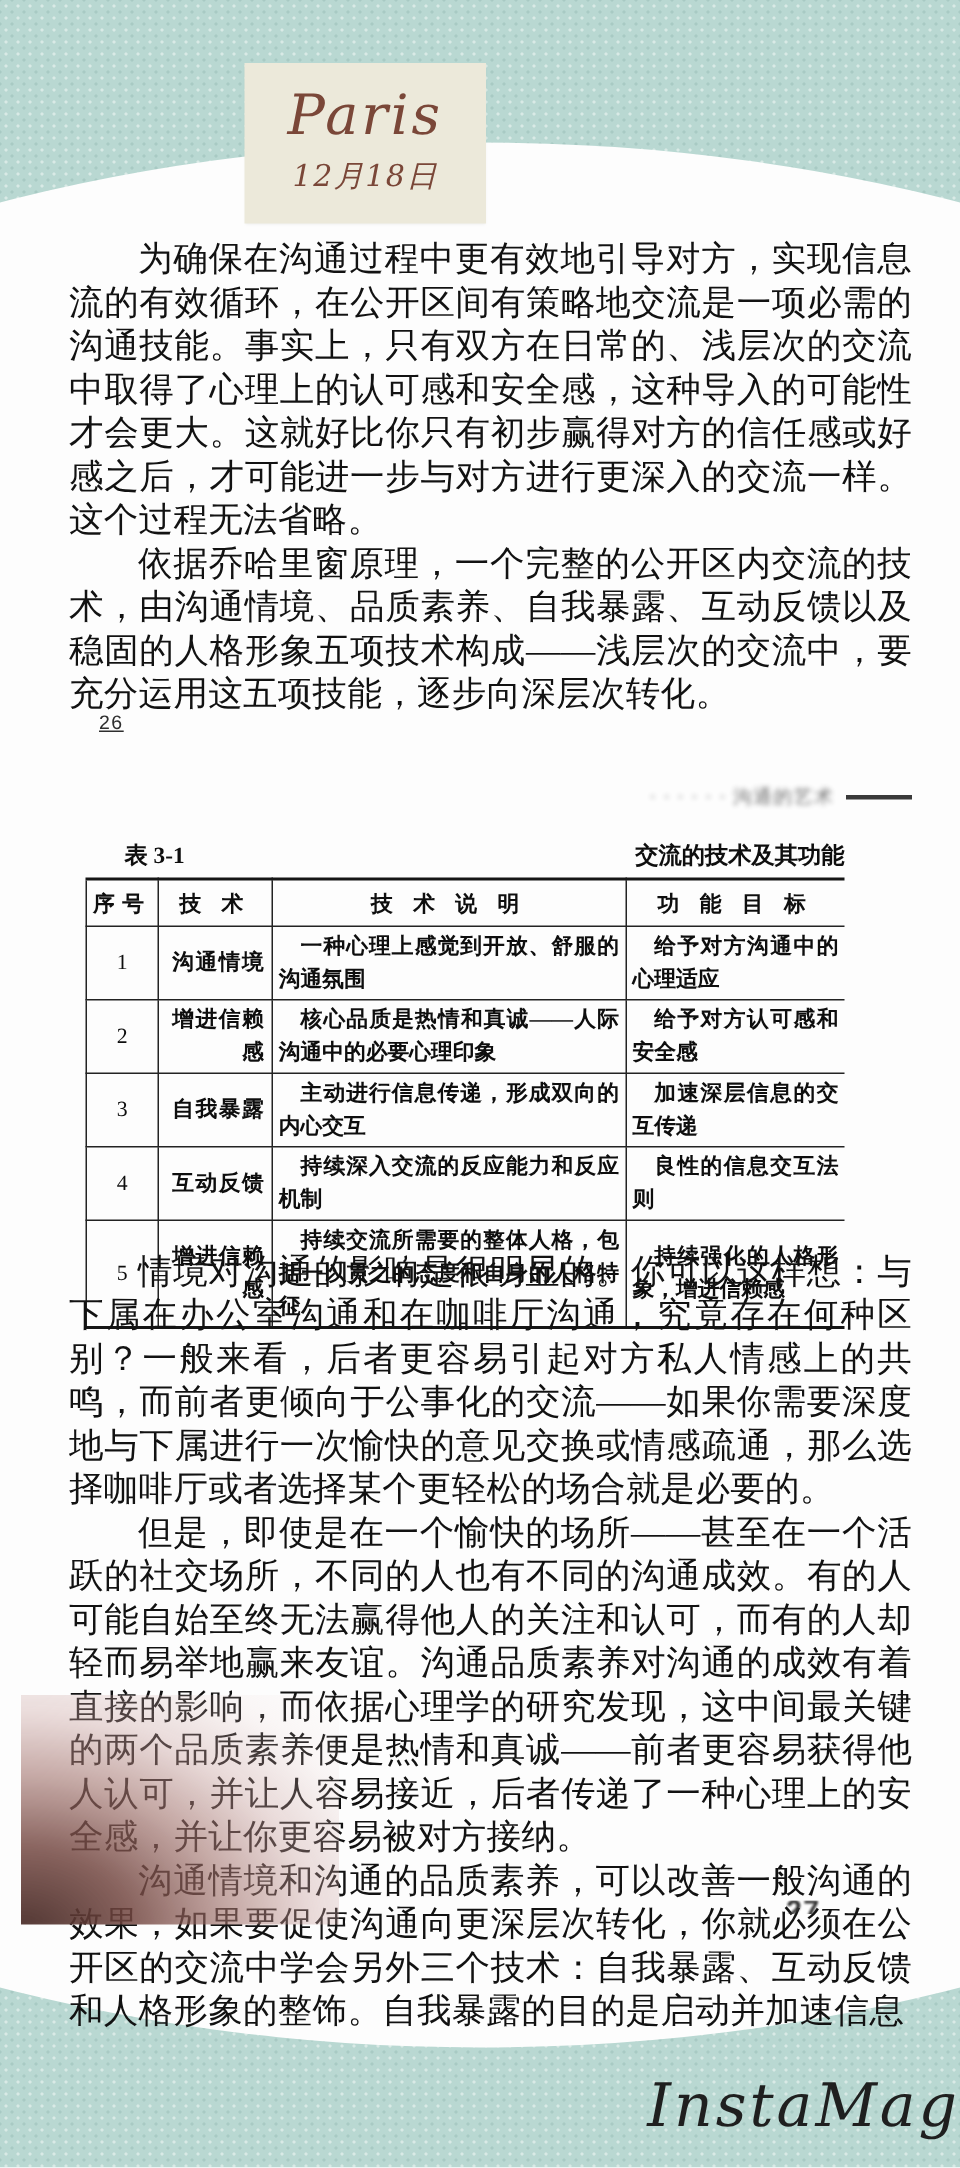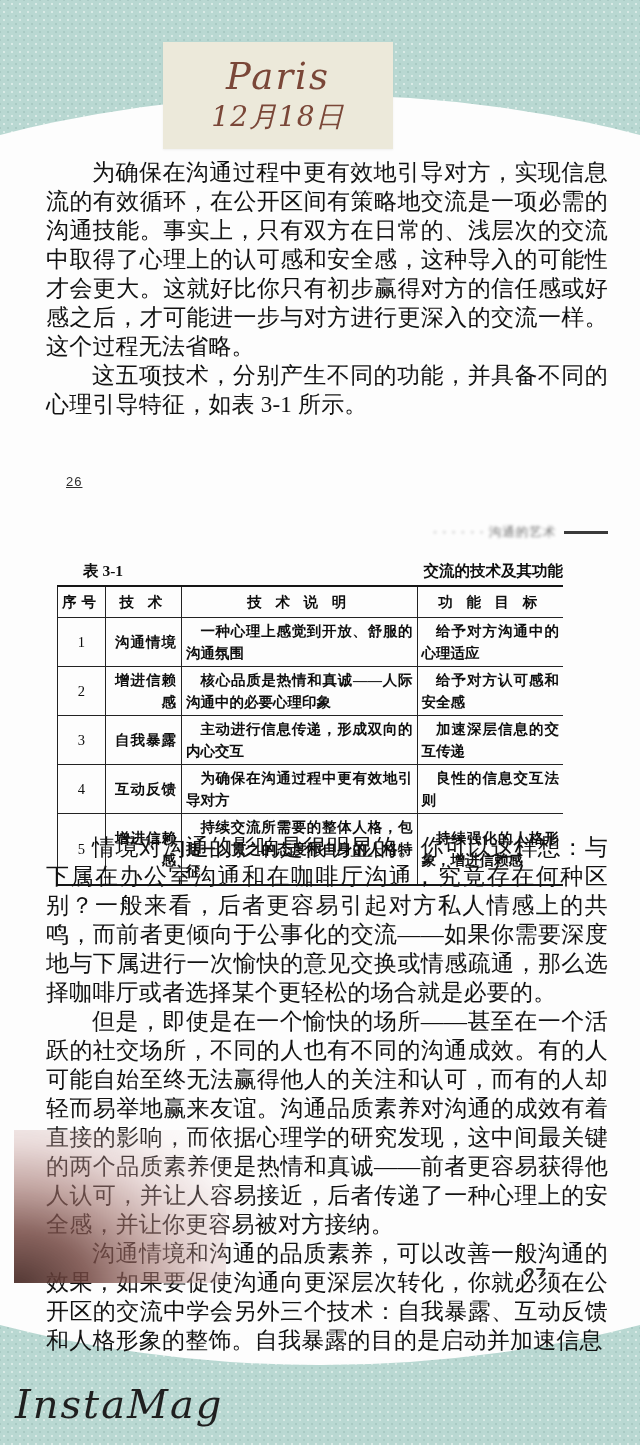--- a/index.html
+++ b/index.html
@@ -11,26 +11,26 @@
       radial-gradient(rgba(130,168,160,0.30) 0.8px, transparent 1.3px);
     background-size:8px 8px,8px 8px;
     background-position:0 0,4px 4px;
     font-family:"Liberation Serif","DejaVu Serif",serif;
   }
   .photo-card{
     position:absolute;left:-597px;top:95px;width:1834px;height:1270px;
     border-radius:50%;background:#fdfdfd;
   }
   .paris-card{
-    position:absolute;left:163px;top:42px;width:230px;height:107px;
+    position:absolute;left:163px;top:42px;width:161px;height:107px;
     background:#ece9da;text-align:center;color:#7a4738;
     box-shadow:0 1px 2px rgba(0,0,0,0.06);
   }
   .paris-title{font-family:"DejaVu Serif",serif;font-style:italic;font-size:37px;line-height:40px;margin-top:15px;letter-spacing:2px;}
-  .paris-date{font-family:"DejaVu Serif",serif;font-style:italic;font-size:28px;line-height:26px;margin-top:7px;letter-spacing:1px;}
+  .paris-date{font-family:"DejaVu Serif",serif;font-style:italic;font-size:20px;line-height:26px;margin-top:7px;letter-spacing:1px;}
   .book-photo{position:absolute;left:0;top:0;width:640px;height:1445px;}
   .text-top,.text-bottom{position:absolute;left:46px;width:562px;color:#121212;}
   .text-top{top:158px;}
   .text-bottom{top:833px;}
   .text-top p,.text-bottom p{
     margin:0;text-indent:2em;font-size:23px;line-height:29px;
     text-align:justify;letter-spacing:0.2px;
   }
   .page-num{
     position:absolute;left:66px;top:474px;
@@ -60,42 +60,42 @@
     background:radial-gradient(115% 125% at 10% 98%,
       rgba(70,42,38,0.95) 0%,
       rgba(116,72,66,0.85) 25%,
       rgba(160,112,106,0.60) 46%,
       rgba(200,160,157,0.38) 64%,
       rgba(235,210,208,0.16) 82%,
       rgba(255,255,255,0) 100%);
     filter:blur(5px);
   }
   .watermark{
-    position:absolute;left:0;right:0;top:1381px;text-align:left;
+    position:absolute;left:0;right:0;top:1381px;text-align:right;
     font-family:"DejaVu Serif",serif;font-style:italic;
     font-size:40px;color:#1f1f1f;letter-spacing:2px;margin-left:15px;
   }
 </style>
 </head>
 <body>
 
 <div class="stage">
 
   <div class="photo-card"></div>
 
   <div class="paris-card">
     <div class="paris-title">Paris</div>
     <div class="paris-date">12月18日</div>
   </div>
 
   <div class="book-photo">
 
     <div class="text-top">
       <p>为确保在沟通过程中更有效地引导对方，实现信息流的有效循环，在公开区间有策略地交流是一项必需的沟通技能。事实上，只有双方在日常的、浅层次的交流中取得了心理上的认可感和安全感，这种导入的可能性才会更大。这就好比你只有初步赢得对方的信任感或好感之后，才可能进一步与对方进行更深入的交流一样。这个过程无法省略。</p>
-      <p>这五项技术，分别产生不同的功能，并具备不同的心理引导特征，如表 3-1 所示。</p>
+      <p>依据乔哈里窗原理，一个完整的公开区内交流的技术，由沟通情境、品质素养、自我暴露、互动反馈以及稳固的人格形象五项技术构成——浅层次的交流中，要充分运用这五项技能，逐步向深层次转化。</p>
     </div>
 
     <div class="page-num">26</div>
 
     <div class="artifact">
       <span class="artifact-text">· · · · · · 沟通的艺术</span><span class="artifact-line"></span>
     </div>
 
     <div class="table-wrap">
       <div class="tcap">
@@ -132,21 +132,21 @@
           </tr>
           <tr>
             <td class="no">3</td>
             <td class="tech">自我暴露</td>
             <td class="desc">主动进行信息传递，形成双向的内心交互</td>
             <td class="goal">加速深层信息的交互传递</td>
           </tr>
           <tr>
             <td class="no">4</td>
             <td class="tech">互动反馈</td>
-            <td class="desc">为确保在沟通过程中更有效地引导对方</td>
+            <td class="desc">持续深入交流的反应能力和反应机制</td>
             <td class="goal">良性的信息交互法则</td>
           </tr>
           <tr>
             <td class="no">5</td>
             <td class="tech">增进信赖感</td>
             <td class="desc">持续交流所需要的整体人格，包括一以贯之的态度和自身的人格特征</td>
             <td class="goal">持续强化的人格形象，增进信赖感</td>
           </tr>
         </tbody>
       </table>

